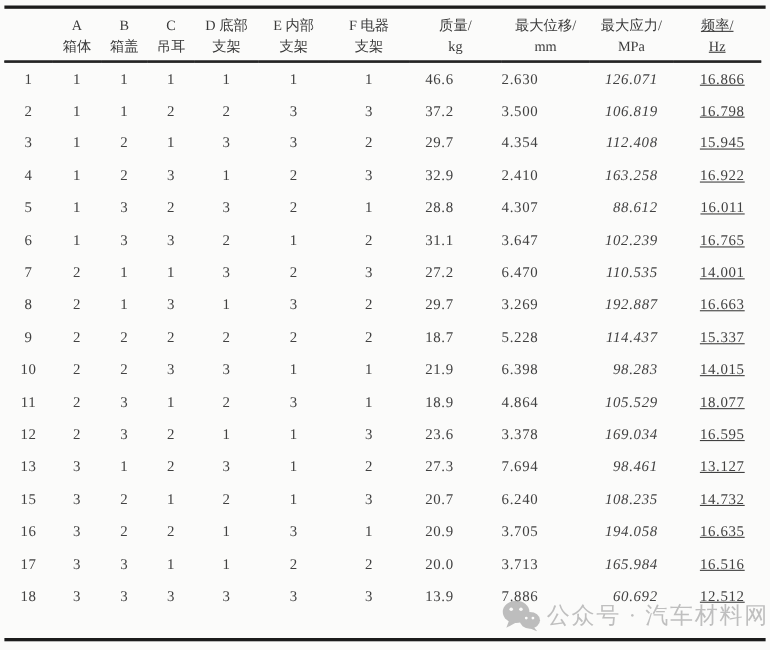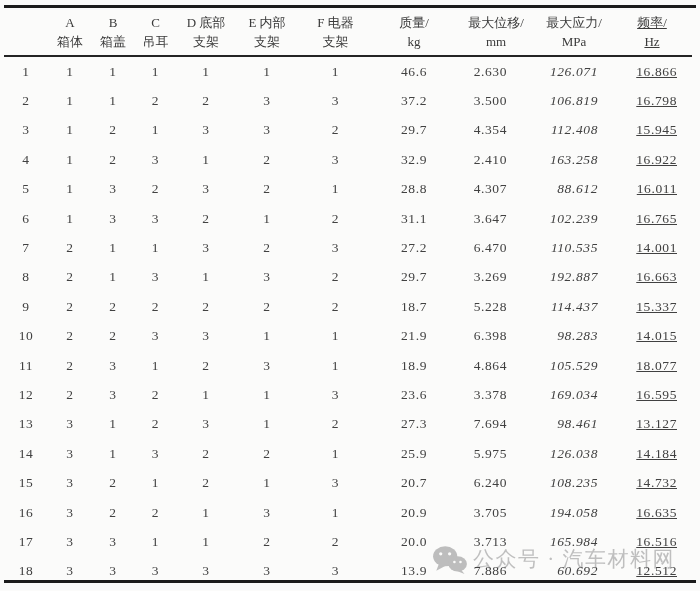--- a/index.html
+++ b/index.html
@@ -55,27 +55,27 @@
   .c2 { width: 42px; }
   .c3 { width: 43px; }
   .c4 { width: 58px; }
   .c5 { width: 64px; }
   .c6 { width: 73px; }
   .c7 { width: 84px; }
   .c8 { width: 80px; }
   .c9 { width: 76px; }
   .c10 { width: 80px; text-decoration: underline; }
   
-  tbody td.c7  { text-align: right; padding-right: 29px; }
-  tbody td.c8  { text-align: right; padding-right: 29px; }
+  tbody td.c7  { text-align: center; padding-right: 29px; }
+  tbody td.c8  { text-align: left; padding-right: 29px; }
   tbody td.c9  { text-align: right; padding-right: 14px; font-style: italic; }
   tbody td.c10 { text-align: right; padding-right: 15px; }
   .watermark {
     position: absolute;
-    left: 432px;
+    left: 456px;
     top: 545px;
     z-index: 1;
     display: flex;
     align-items: center;
     gap: 5px;
     white-space: nowrap;
     font-size: 21px;
     letter-spacing: 1.5px;
     line-height: 27px;
   }
@@ -321,33 +321,20 @@
             <td class="c3">2</td>
             <td class="c4">3</td>
             <td class="c5">1</td>
             <td class="c6">2</td>
             <td class="c7">27.3</td>
             <td class="c8">7.694</td>
             <td class="c9">98.461</td>
             <td class="c10">13.127</td>
           </tr>
           <tr>
-            <td class="c0">14</td>
-            <td class="c1">3</td>
-            <td class="c2">1</td>
-            <td class="c3">3</td>
-            <td class="c4">2</td>
-            <td class="c5">2</td>
-            <td class="c6">1</td>
-            <td class="c7">25.9</td>
-            <td class="c8">5.975</td>
-            <td class="c9">126.038</td>
-            <td class="c10">14.184</td>
-          </tr>
-          <tr>
             <td class="c0">15</td>
             <td class="c1">3</td>
             <td class="c2">2</td>
             <td class="c3">1</td>
             <td class="c4">2</td>
             <td class="c5">1</td>
             <td class="c6">3</td>
             <td class="c7">20.7</td>
             <td class="c8">6.240</td>
             <td class="c9">108.235</td>

